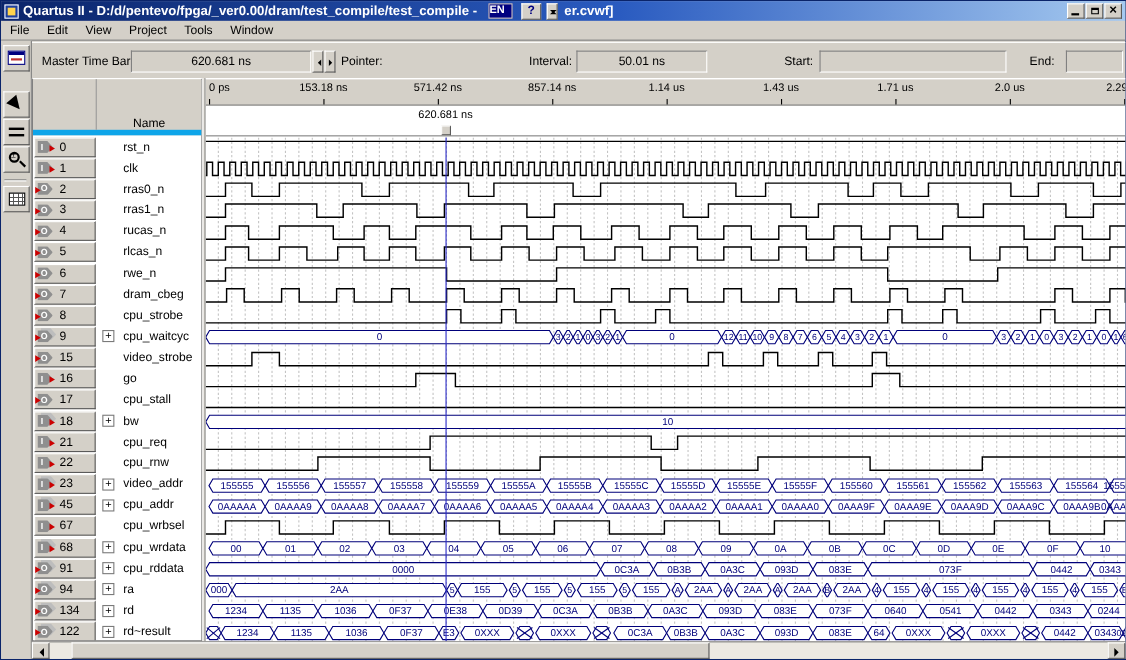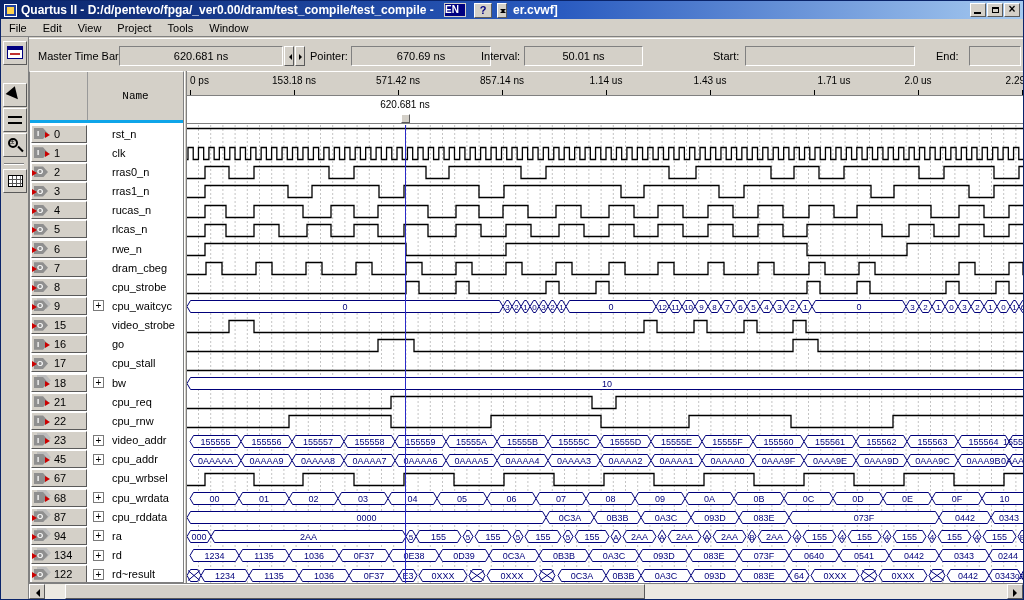--- a/index.html
+++ b/index.html
@@ -58,22 +58,22 @@
   .icon-zoom { position:absolute; left:4px; top:4px; width:10px; height:10px; border:2px solid #000; border-radius:50%; }
   .icon-zoom::before { content:"±"; position:absolute; left:0px; top:-3px; font-size:8px; }
   .icon-zoom::after { content:""; position:absolute; left:7px; top:8px; width:7px; height:2px; background:#000; transform:rotate(45deg); }
   .icon-grid { position:absolute; left:4px; top:5px; width:15px; height:12px; border:1px solid #000;
     background:
       repeating-linear-gradient(to right, transparent 0 3px, #555 3px 4px),
       repeating-linear-gradient(to bottom, transparent 0 3px, #555 3px 4px), #fff; }
 
   
   #names-pane { position:absolute; left:28px; top:70px; width:155px; bottom:16px; background:#fff; border:1px solid #808080; border-top:1px solid #fff; }
-  #names-header { position:absolute; left:0; top:0; right:0; height:51px; background:#d4d0c8; border-bottom:3px solid #0ea5e9;
-    display:flex; align-items:center;font-family:Liberation Mono, monospace; }
+  #names-header { position:absolute; left:0; top:0; right:0; height:51px; background:#d4d0c8; border-bottom:5px solid #0ea5e9;
+    display:flex; align-items:flex-end; }
   #names-header .num-col { width:58px; height:100%; border-right:1px solid #999; }
   #names-header .name-col { flex:1; text-align:center; font-size:11px; }
   #names-rows { position:absolute; left:0; top:52px; right:0; bottom:0; overflow:hidden; }
   .name-row { height:19.1667px; display:flex; align-items:center; }
   .num-btn { width:56px; height:18px; margin-left:1px; background:#d4d0c8; border:1px solid; border-color:#fff #5a5a5a #5a5a5a #fff;
     display:flex; align-items:center; }
   .sig-icon { position:relative; width:18px; height:11px; margin-left:2px; flex:none; }
   .tag { position:absolute; left:0; top:0; width:14px; height:11px; background:#8f8f8f;
     clip-path:polygon(0 0, 9px 0, 14px 5.5px, 9px 11px, 0 11px);
     color:#fff; font-size:8px; font-weight:bold; line-height:11px; padding-left:3px; }
@@ -144,21 +144,20 @@
       <div class="menu-item">Tools</div>
       <div class="menu-item">Window</div>
     </div>
 
   <div id="toolbar">
     <span class="tb-label" style="left:9px">Master Time Bar:</span>
     <span class="tb-field" style="left:90px; width:164px">620.681 ns</span>
     <span class="spin left" style="left:255px"></span>
     <span class="spin right" style="left:266px"></span>
     <span class="tb-label" style="left:281px">Pointer:</span>
-    <span class="tb-field" style="left:322px; width:140px">670.69 ns</span>
     <span class="tb-label" style="left:452px">Interval:</span>
     <span class="tb-field" style="left:495px; width:119px">50.01 ns</span>
     <span class="tb-label" style="left:684px">Start:</span>
     <span class="tb-field" style="left:716px; width:170px"></span>
     <span class="tb-label" style="left:907px">End:</span>
     <span class="tb-field" style="left:940px; width:52px"></span>
   </div>
 
   <div id="tool-strip">
     <span class="tool-btn" style="top:4px">
@@ -410,21 +409,21 @@
           <span class="plusbox">+</span>
           <span class="sig-name">cpu_wrdata</span>
         </div>
         <div class="name-row">
           <span class="num-btn">
             <span class="sig-icon">
               <span class="tag ghost"></span>
               <span class="tag">O</span>
               <span class="redmark out"></span>
             </span>
-            <span class="num-txt">87</span>
+            <span class="num-txt">91</span>
           </span>
           <span class="plusbox">+</span>
           <span class="sig-name">cpu_rddata</span>
         </div>
         <div class="name-row">
           <span class="num-btn">
             <span class="sig-icon">
               <span class="tag ghost"></span>
               <span class="tag">O</span>
               <span class="redmark out"></span>
@@ -470,21 +469,21 @@
         <span class="tick-label" style="left: 107px;">153.18 ns</span>
         <span class="tick-mark" style="left: 107px;"></span>
         <span class="tick-label" style="left: 211px;">571.42 ns</span>
         <span class="tick-mark" style="left: 211px;"></span>
         <span class="tick-label" style="left: 315px;">857.14 ns</span>
         <span class="tick-mark" style="left: 315px;"></span>
         <span class="tick-label" style="left: 419px;">1.14 us</span>
         <span class="tick-mark" style="left: 419px;"></span>
         <span class="tick-label" style="left: 523px;">1.43 us</span>
         <span class="tick-mark" style="left: 523px;"></span>
-        <span class="tick-label" style="left: 627px; margin-left: 20px;">1.71 us</span>
+        <span class="tick-label" style="left: 627px;">1.71 us</span>
         <span class="tick-mark" style="left: 627px;"></span>
         <span class="tick-label" style="left: 731px; text-align: right;">2.0 us</span>
         <span class="tick-mark" style="left: 731px;"></span>
         <span class="tick-label" style="left: 835px;">2.29 us</span>
         <span class="tick-mark" style="left: 835px;"></span>
       </div>
     <div id="cursor-band">
       <span id="cursor-label" style="left: 218px;">620.681 ns</span>
       <span id="cursor-handle" style="left: 213.5px;"></span>
     </div>

